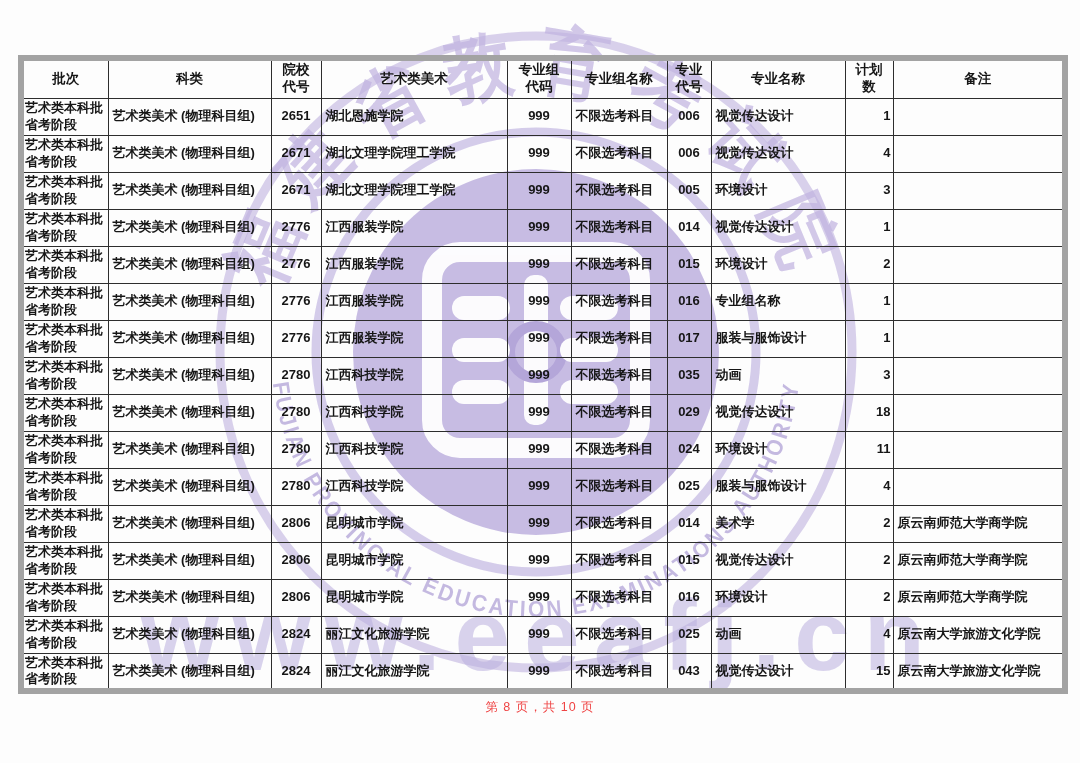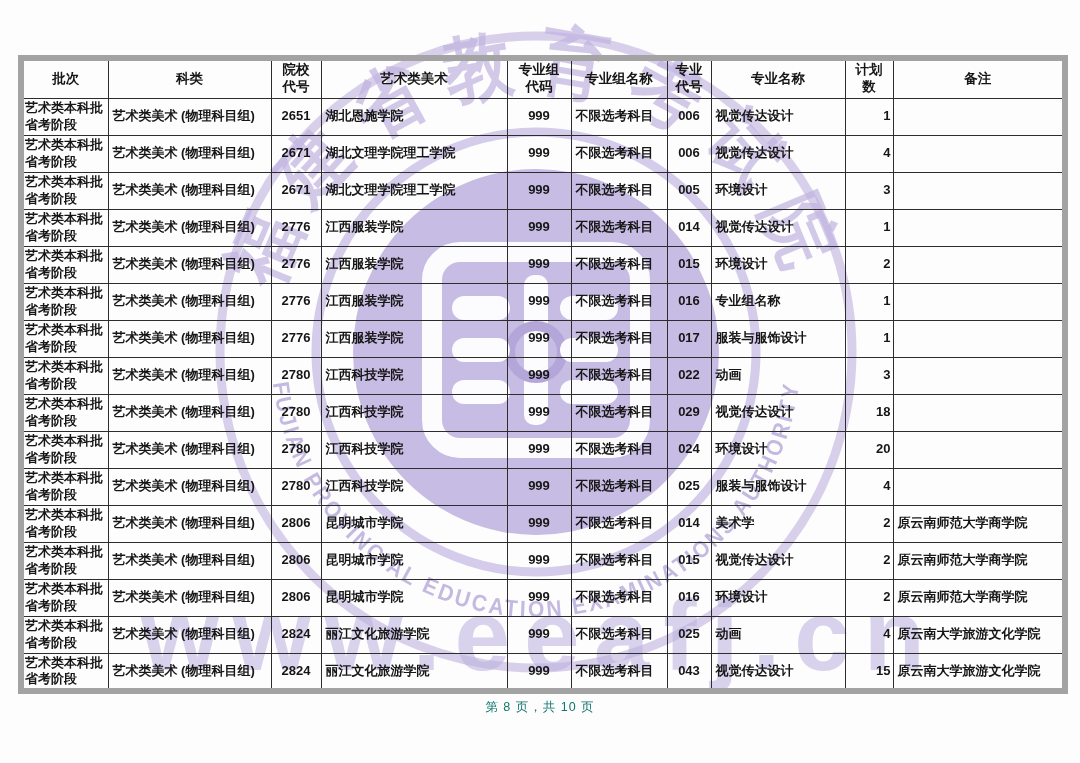--- a/index.html
+++ b/index.html
@@ -33,21 +33,21 @@
   table.plan td{font-size:13px; font-weight:600; line-height:1.25; background:transparent;}
   td.c-left{text-align:left; padding:0 4px;}
   td.c-center{text-align:center; padding:0 1px;}
   td.c-right{text-align:right; padding:0 2px;}
   td.c-batch{font-size:12.5px; text-align:left;}
   td.c-remark{font-size:12.5px;}
   td.tint{background:rgba(203,192,228,0.48);}
   
   .footer{
     position:absolute; left:0; top:699px; width:1080px;
-    text-align:center; font-size:12.5px; color:#0f766e;
+    text-align:center; font-size:12.5px; color:#ef4444;
     letter-spacing:1px; z-index:1;
   }
 </style>
 </head>
 <body>
 
 <div class="page">
 
   <div class="wm-layer">
     <svg width="1080" height="763" viewBox="0 0 1080 763">
@@ -209,21 +209,21 @@
           <td class="c-left c-remark"></td>
         </tr>
         <tr>
           <td class="c-batch">艺术类本科批
 省考阶段</td>
           <td class="c-left">艺术类美术 (物理科目组)</td>
           <td class="c-center">2780</td>
           <td class="c-left">江西科技学院</td>
           <td class="c-center">999</td>
           <td class="c-left">不限选考科目</td>
-          <td class="c-center">022</td>
+          <td class="c-center">035</td>
           <td class="c-left">动画</td>
           <td class="c-right">3</td>
           <td class="c-left c-remark"></td>
         </tr>
         <tr>
           <td class="c-batch">艺术类本科批
 省考阶段</td>
           <td class="c-left">艺术类美术 (物理科目组)</td>
           <td class="c-center">2780</td>
           <td class="c-left">江西科技学院</td>
@@ -237,21 +237,21 @@
         <tr>
           <td class="c-batch">艺术类本科批
 省考阶段</td>
           <td class="c-left tint">艺术类美术 (物理科目组)</td>
           <td class="c-center tint">2780</td>
           <td class="c-left tint">江西科技学院</td>
           <td class="c-center tint">999</td>
           <td class="c-left tint">不限选考科目</td>
           <td class="c-center tint">024</td>
           <td class="c-left tint">环境设计</td>
-          <td class="c-right tint">20</td>
+          <td class="c-right tint">11</td>
           <td class="c-left c-remark"></td>
         </tr>
         <tr>
           <td class="c-batch">艺术类本科批
 省考阶段</td>
           <td class="c-left">艺术类美术 (物理科目组)</td>
           <td class="c-center">2780</td>
           <td class="c-left">江西科技学院</td>
           <td class="c-center">999</td>
           <td class="c-left">不限选考科目</td>

